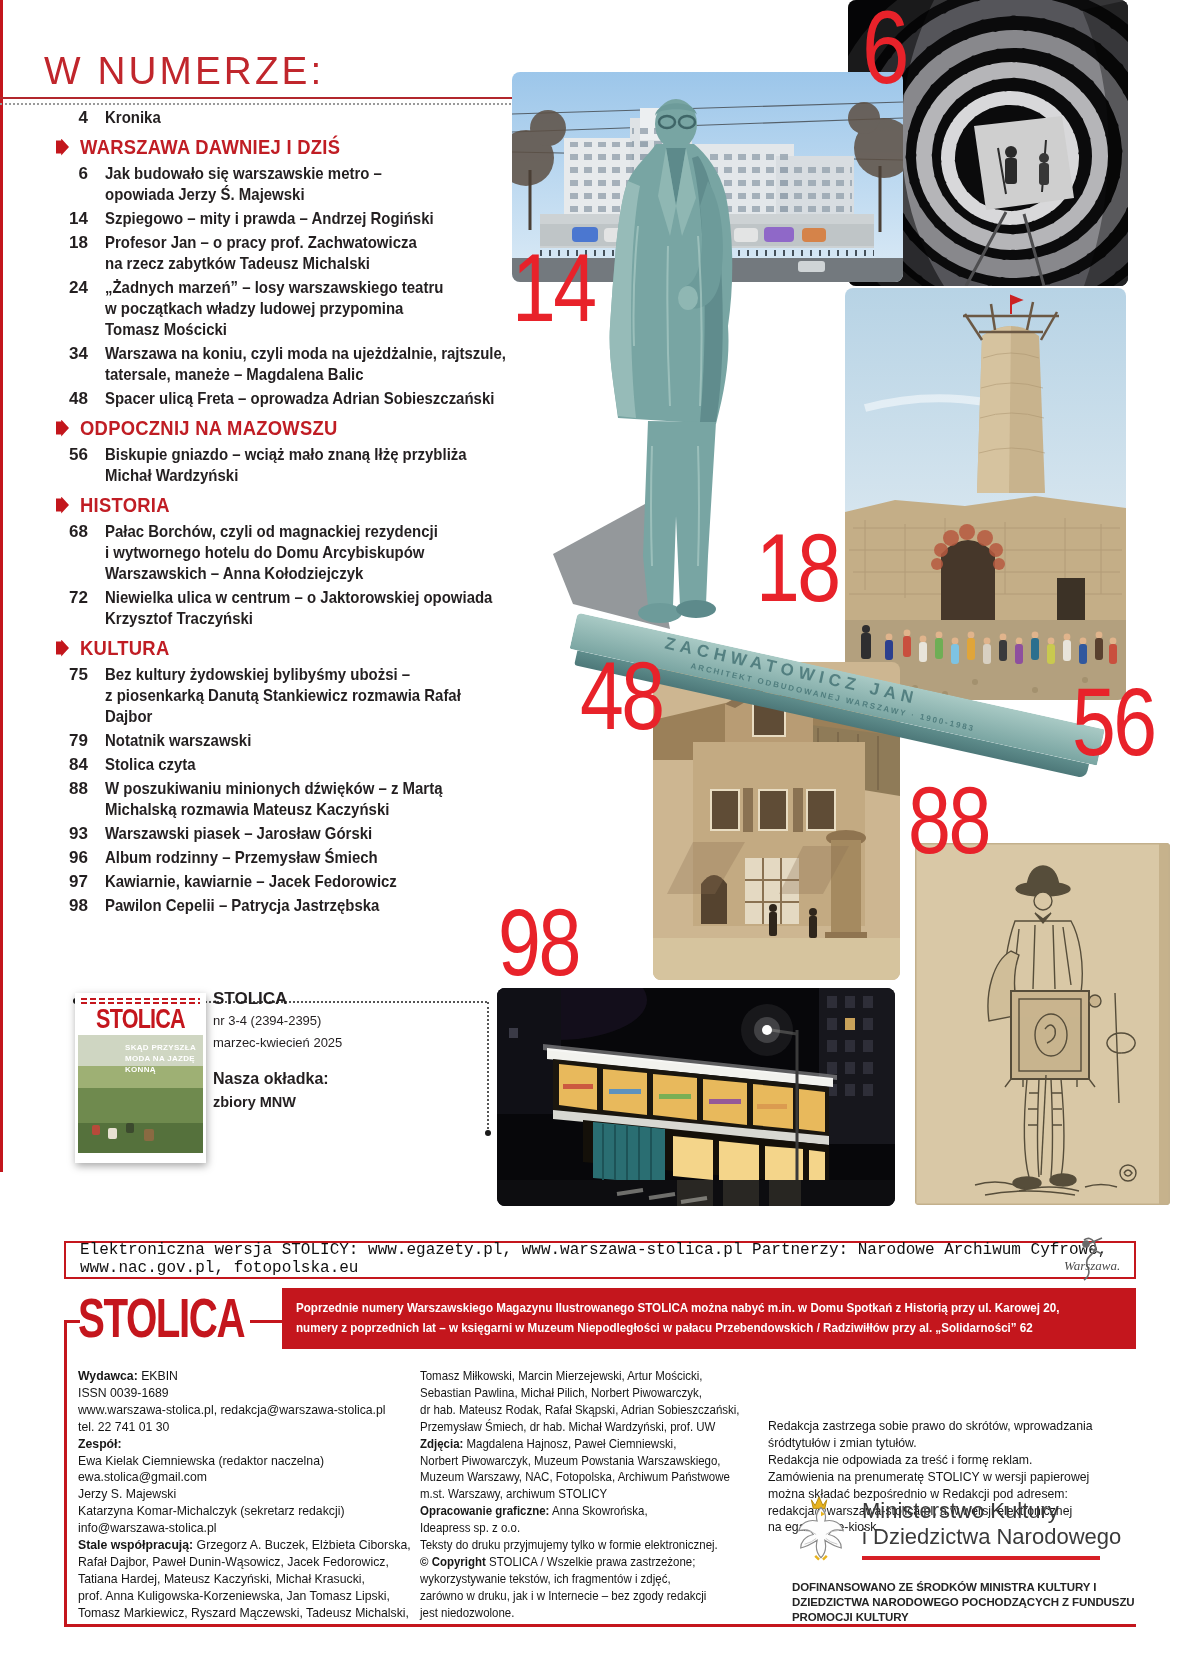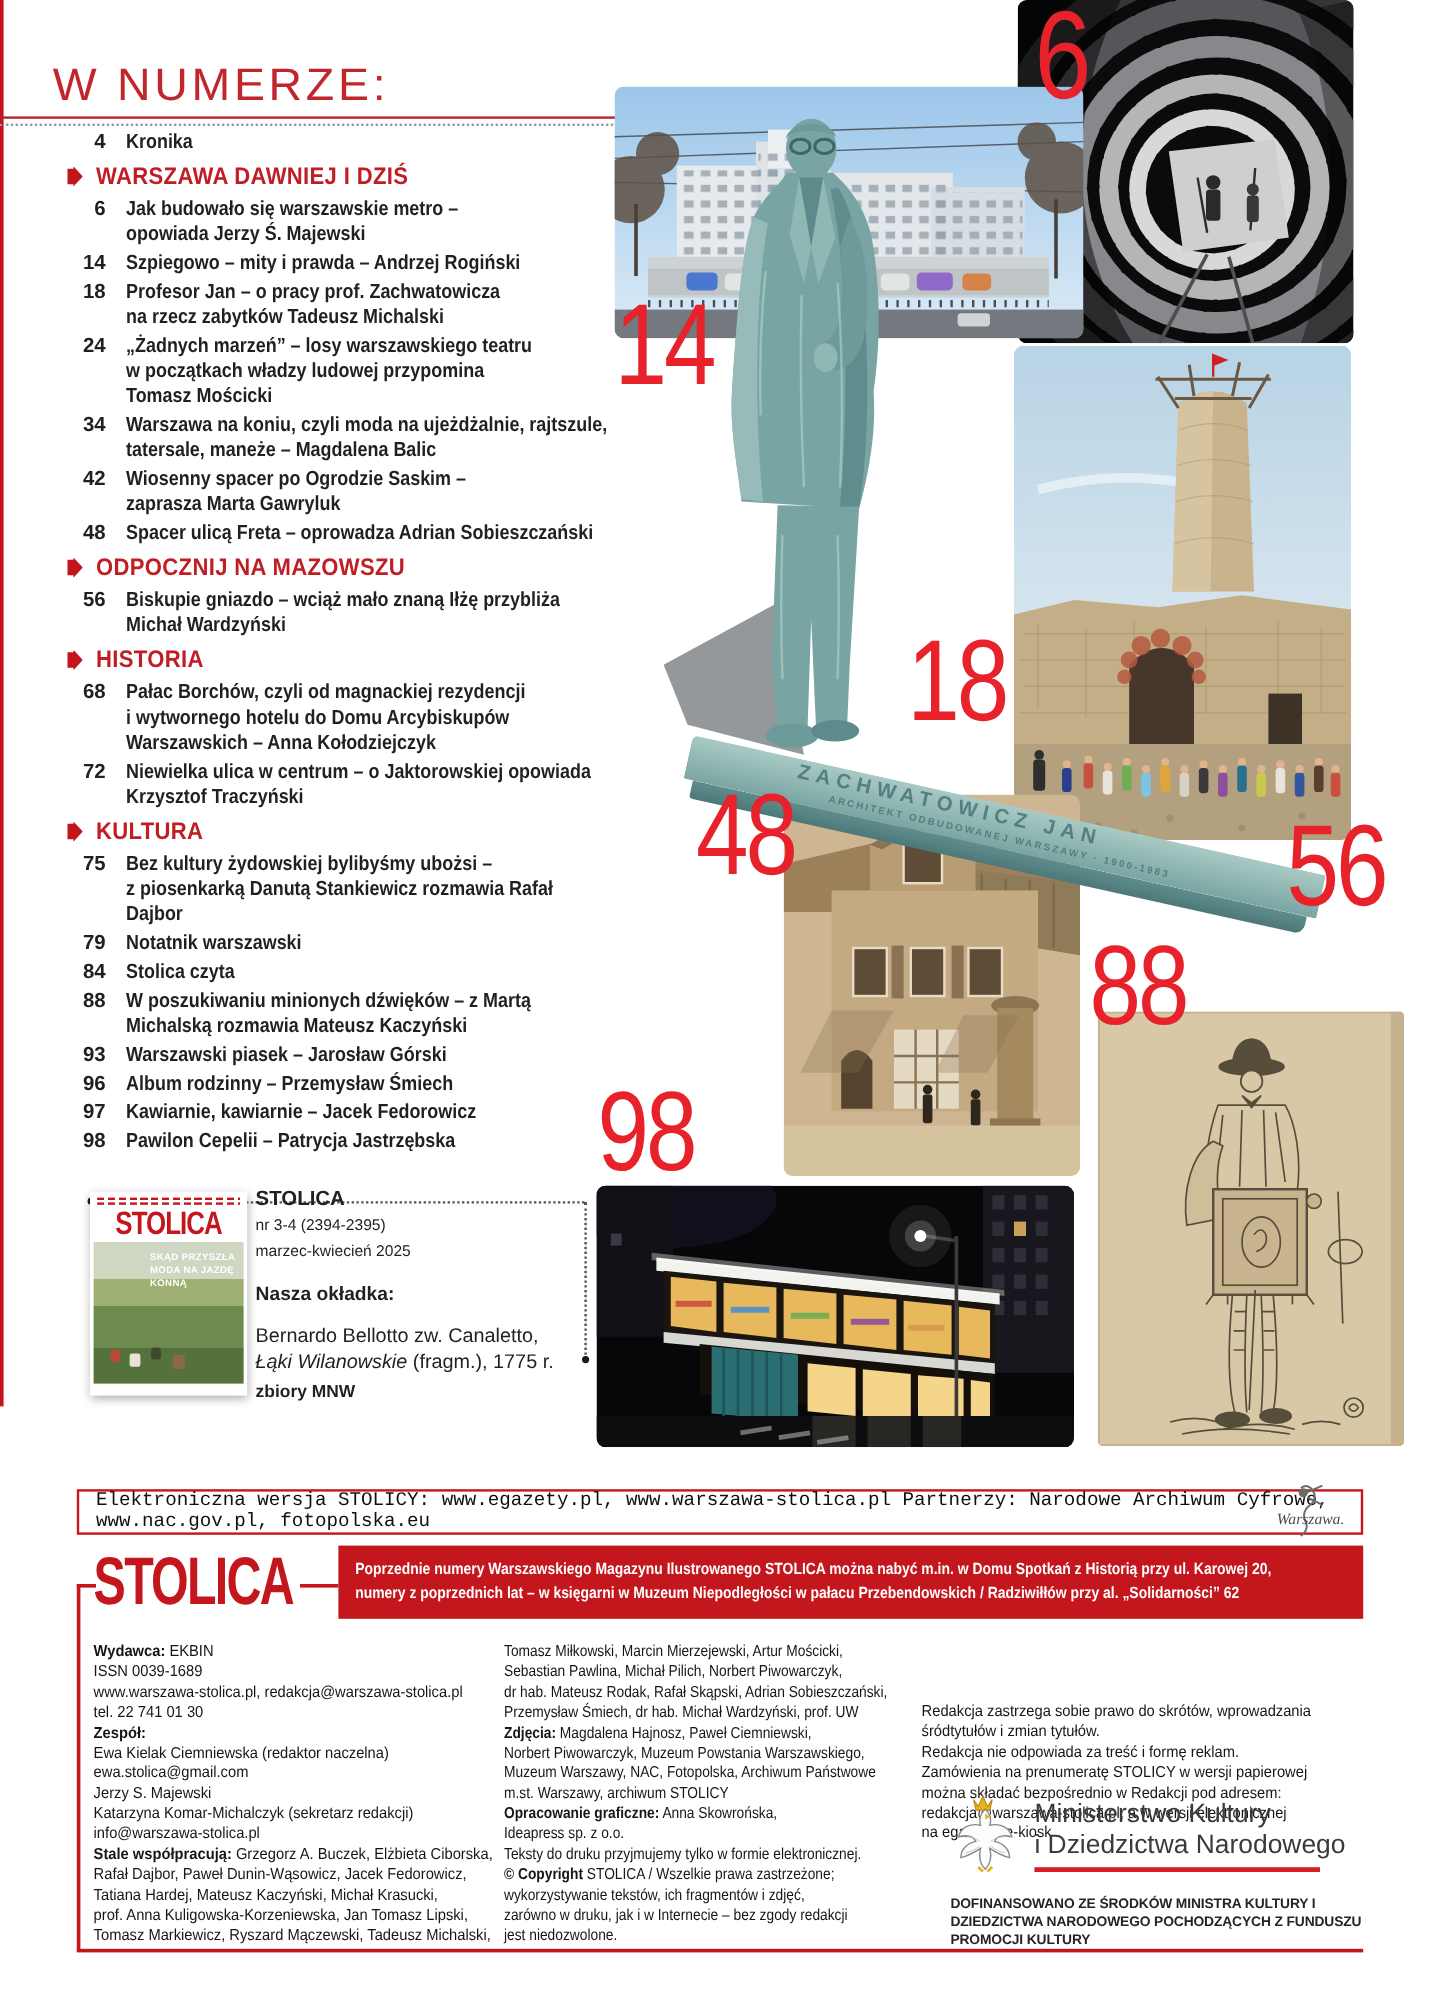--- a/index.html
+++ b/index.html
@@ -136,27 +136,20 @@
         <div class="toc-line">„Żadnych marzeń” – losy warszawskiego teatru</div>
         <div class="toc-line">w początkach władzy ludowej przypomina</div>
         <div class="toc-line">Tomasz Mościcki</div>
       </div>
     </div>
     <div class="toc-item">
       <div class="toc-num">34</div>
       <div>
         <div class="toc-line">Warszawa na koniu, czyli moda na ujeżdżalnie, rajtszule,</div>
         <div class="toc-line">tatersale, maneże – Magdalena Balic</div>
-      </div>
-    </div>
-    <div class="toc-item">
-      <div class="toc-num">42</div>
-      <div>
-        <div class="toc-line">Wiosenny spacer po Ogrodzie Saskim –</div>
-        <div class="toc-line">zaprasza Marta Gawryluk</div>
       </div>
     </div>
     <div class="toc-item">
       <div class="toc-num">48</div>
       <div>
         <div class="toc-line">Spacer ulicą Freta – oprowadza Adrian Sobieszczański</div>
       </div>
     </div>
     <div class="toc-header">
       <span class="toc-arrow"></span>
@@ -650,24 +643,20 @@
     <div class="spec" style="left:30px;bottom:14px;width:9px;height:11px;background:#e8e2d2;"></div>
     <div class="spec" style="left:48px;bottom:20px;width:8px;height:10px;background:#3c4a2e;"></div>
     <div class="spec" style="left:66px;bottom:12px;width:10px;height:12px;background:#8a6a42;"></div>
   </div>
 </div>
 <div class="abs cover-info">
   <div class="cover-title">STOLICA</div>
   <div class="cover-line">nr 3-4 (2394-2395)</div>
   <div class="cover-line">marzec-kwiecień 2025</div>
   <div class="cover-heading">Nasza okładka:</div>
-  <div class="cover-work">
-    <div>Bernardo Bellotto zw. Canaletto,</div>
-    <div><i>Łąki Wilanowskie</i><span> (fragm.), 1775 r.</span></div>
-  </div>
   <div class="cover-credit">zbiory MNW</div>
 </div>
 
 <div class="abs ebox">
   <span>Elektroniczna wersja STOLICY: www.egazety.pl, www.warszawa-stolica.pl Partnerzy: Narodowe Archiwum Cyfrowe, www.nac.gov.pl, fotopolska.eu</span>
 </div>
 <div class="abs warsaw-logo">
   <svg viewBox="0 0 86 50">
     <g stroke="#6a6a6a" fill="none" stroke-width="1.6">
       <path d="M40,4 q6,-4 10,2 q4,7 -2,12 q-8,6 -4,14 q3,7 -4,12"></path>

